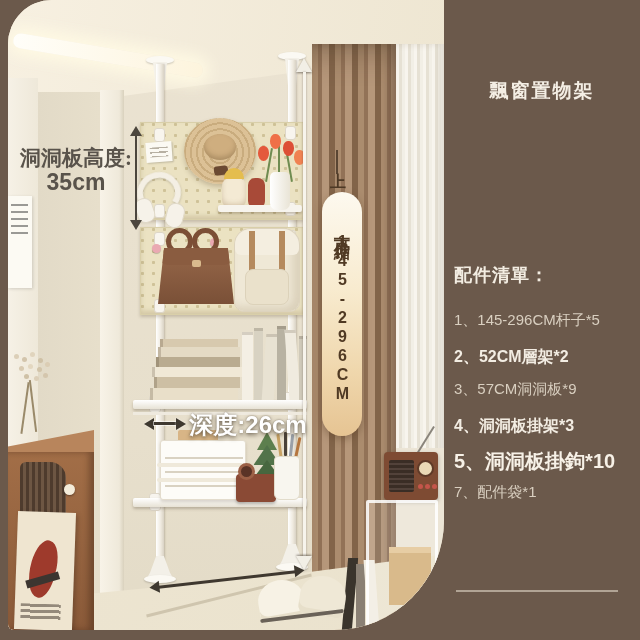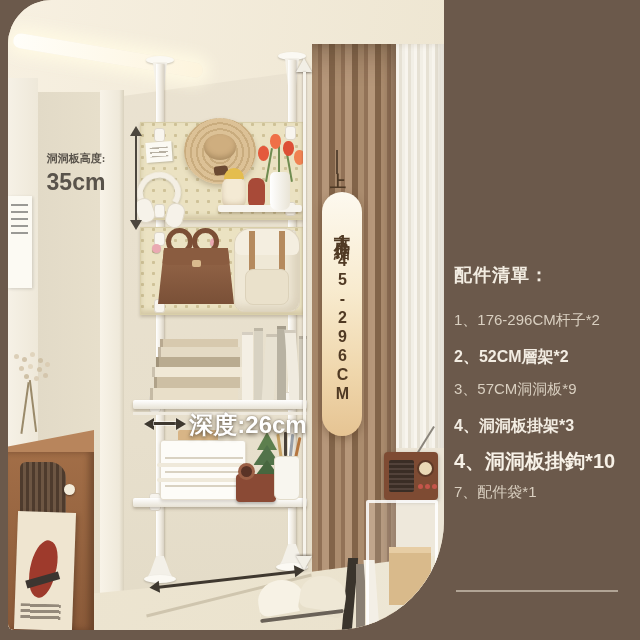--- a/index.html
+++ b/index.html
@@ -122,21 +122,21 @@
   .tri-up-w{border-left:8px solid transparent;border-right:8px solid transparent;border-bottom:14px solid #f2efe6;
             filter:drop-shadow(0 1px 1px rgba(60,50,40,.6));}
   .tri-dn-w{border-left:8px solid transparent;border-right:8px solid transparent;border-top:14px solid #f2efe6;
             filter:drop-shadow(0 -1px 1px rgba(60,50,40,.6));}
   .vline-dark{left:127px;top:136px;width:2px;height:84px;background:#4c463e;}
   .tri-up-d{border-left:6px solid transparent;border-right:6px solid transparent;border-bottom:10px solid #4c463e;}
   .tri-dn-d{border-left:6px solid transparent;border-right:6px solid transparent;border-top:10px solid #4c463e;}
   .tri-l{border-top:6px solid transparent;border-bottom:6px solid transparent;border-right:10px solid #3e382f;}
   .tri-r{border-top:6px solid transparent;border-bottom:6px solid transparent;border-left:10px solid #3e382f;}
   .label-h{left:10px;top:148px;width:116px;text-align:center;color:#59534b;font-weight:bold;}
-  .label-h .l1{font-size:11px;line-height:21px;font-family:Liberation Serif, serif;}
+  .label-h .l1{font-size:21px;line-height:21px;font-family:Liberation Serif, serif;}
   .label-h .l2{font-size:23px;line-height:26px;}
   .banner-leader{left:328px;top:150px;width:2px;height:24px;background:#5a4633;}
   .banner-prefix{left:319px;top:172px;width:22px;text-align:center;font-size:16px;font-weight:bold;color:#4e3a26;}
   .pill{left:314px;top:192px;width:40px;height:244px;border-radius:20px;
         background:linear-gradient(180deg,#fdf9ef 0%,#f8ebcf 40%,#efd6ab 75%,#e6c493 100%);
         box-shadow:0 3px 8px rgba(80,55,30,.4);display:flex;align-items:center;justify-content:center;}
   .pill-text{writing-mode:vertical-rl;text-orientation:upright;font-size:16px;font-weight:bold;
              color:#503a24;letter-spacing:2px;line-height:1;}
   .depth-line{left:146px;top:422px;width:22px;height:3px;background:#3e382f;box-shadow:0 0 0 1px rgba(255,255,255,.55);}
   .label-depth{left:160px;top:409px;width:160px;text-align:center;font-size:24px;font-weight:bold;color:#ffffff;
@@ -353,22 +353,23 @@
     <div class="abs label-depth">深度:26cm</div>
 
     <div class="abs label-w">
     </div>
     <div class="abs wline">
       <div class="tri tri-l" style="position:absolute;left:-9px;top:-5px;"></div>
       <div class="tri tri-r" style="position:absolute;right:-9px;top:-5px;"></div>
     </div>
   </div>
 
+  <div class="title">飄窗置物架</div>
   <div class="acc-header">配件清單：</div>
-  <div class="acc-item acc-normal" style="top:311px;">1、176-296CM杆子*2</div>
+  <div class="acc-item acc-normal" style="top:311px;">1、145-296CM杆子*5</div>
   <div class="acc-item acc-bold" style="top:347px;">2、52CM層架*2</div>
   <div class="acc-item acc-normal" style="top:380px;">3、57CM洞洞板*9</div>
   <div class="acc-item acc-bold" style="top:416px;">4、洞洞板掛架*3</div>
-  <div class="acc-item acc-large" style="top:448px;">4、洞洞板掛鉤*10</div>
+  <div class="acc-item acc-large" style="top:448px;">5、洞洞板掛鉤*10</div>
   <div class="acc-item acc-normal" style="top:483px;">7、配件袋*1</div>
   <div class="divider"></div>
 
 </div>
 
 </body></html>

